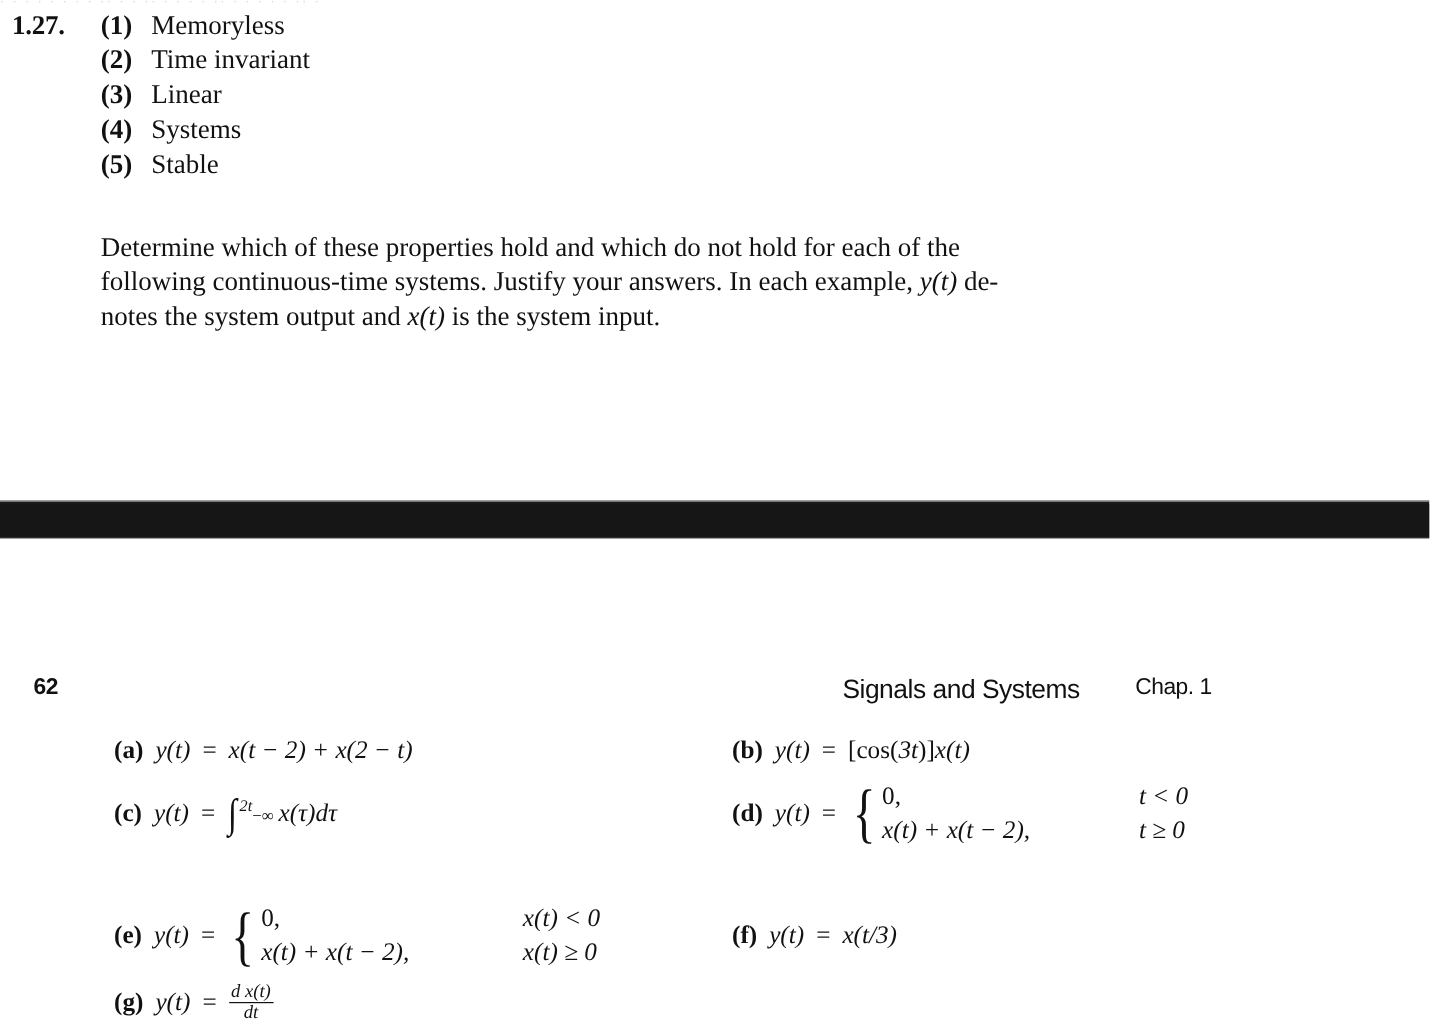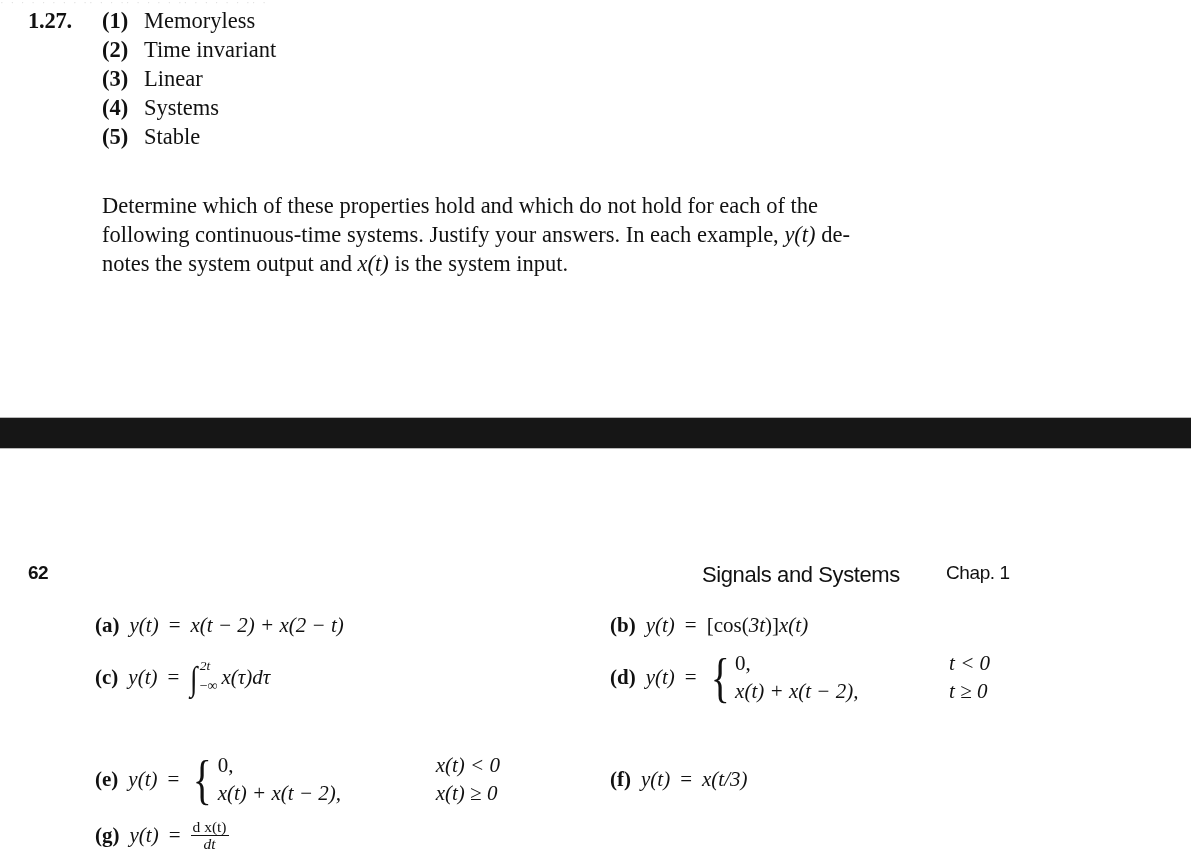--- a/index.html
+++ b/index.html
@@ -28,21 +28,21 @@
     letter-spacing: 2px;
     color: #555;
     white-space: nowrap;
     line-height: 5px;
   }
 
   
   .problem {
     position: absolute;
     top: 6px;
-    left: 28px;
+    left: 10px;
     width: 1040px;
     font-size: 22.5px;
     line-height: 29px;
   }
   .problem-head {
     display: flex;
     align-items: flex-start;
   }
   .problem-number {
     font-weight: bold;
@@ -209,21 +209,21 @@
     font-style: italic;
     font-weight: 300;
     line-height: 0;
     position: relative;
     top: 2px;
     transform: scaleX(0.8);
     display: inline-block;
   }
   .int-limits {
     display: inline-flex;
-    flex-direction: column;
+    flex-direction: row;
     font-size: 13.5px;
     line-height: 11px;
     margin-left: 1px;
     margin-right: 4px;
     position: relative;
     top: -1px;
   }
   .int-upper { font-style: italic; position: relative; top: -5px; }
   .int-lower { font-style: normal; position: relative; top: 4px; font-size: 14px; }
 
@@ -232,20 +232,21 @@
     display: inline-flex;
     flex-direction: column;
     align-items: center;
     font-size: 15.5px;
     line-height: 16px;
     position: relative;
     top: 1px;
     vertical-align: middle;
   }
   .frac-num {
+    font-style: italic;
     padding: 0 2px 0px 2px;
     border-bottom: 1.4px solid #111;
   }
   .frac-den {
     font-style: italic;
     padding-top: 0px;
   }
 </style>
 </head>
 <body>

